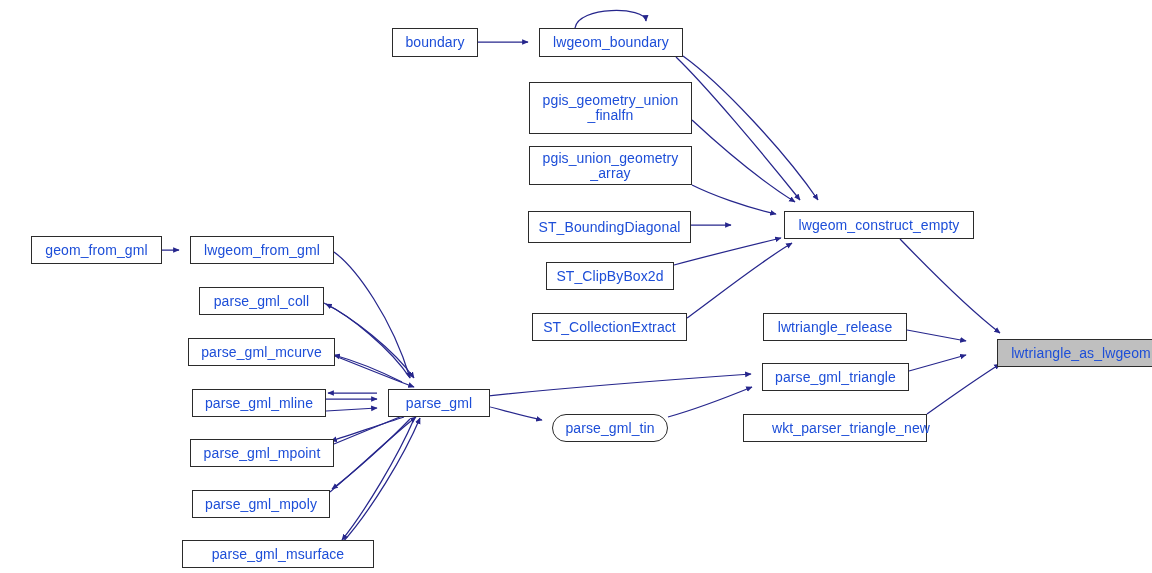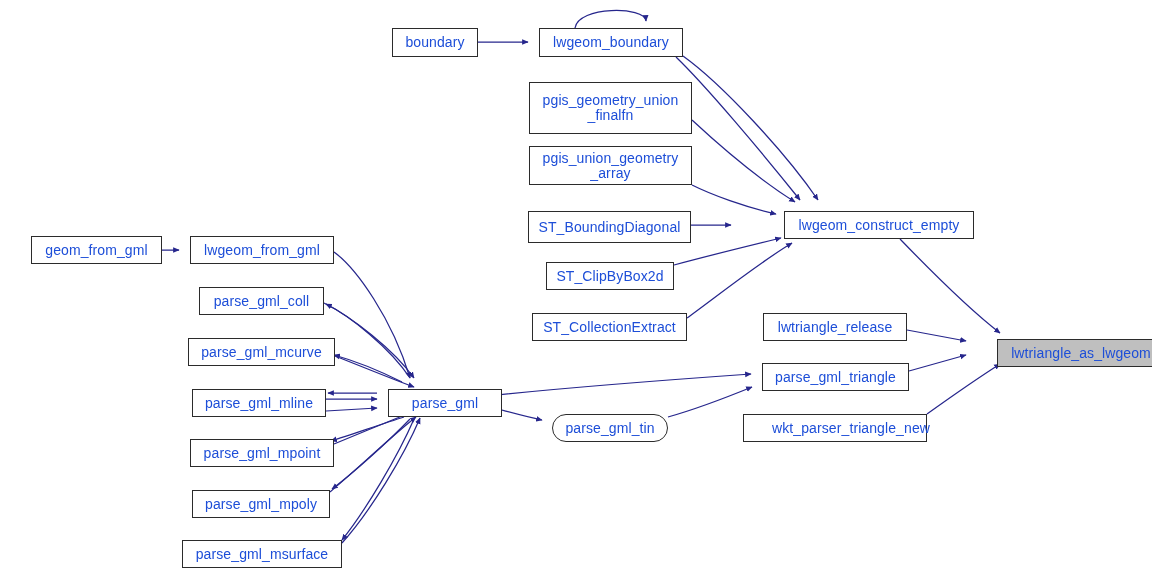--- a/index.html
+++ b/index.html
@@ -87,20 +87,20 @@
     <div class="node" style="left: 784px; top: 211px; width: 190px; height: 28px; background: rgb(255, 255, 255); border-color: rgb(43, 43, 43);"><span class="lbl">lwgeom_construct_empty</span></div>
     <div class="node" style="left: 546px; top: 262px; width: 128px; height: 28px; background: rgb(255, 255, 255); border-color: rgb(43, 43, 43);"><span class="lbl">ST_ClipByBox2d</span></div>
     <div class="node" style="left: 532px; top: 313px; width: 155px; height: 28px; background: rgb(255, 255, 255); border-color: rgb(43, 43, 43);"><span class="lbl">ST_CollectionExtract</span></div>
     <div class="node" style="left: 763px; top: 313px; width: 144px; height: 28px; background: rgb(255, 255, 255); border-color: rgb(43, 43, 43);"><span class="lbl">lwtriangle_release</span></div>
     <div class="node highlight" style="left: 977px; top: 339px; width: 168px; height: 28px; background: rgb(191, 191, 191); border-color: rgb(43, 43, 43);"><span class="lbl">lwtriangle_as_lwgeom</span></div>
     <div class="node" style="left: 6px; top: 236px; width: 131px; height: 28px; background: rgb(255, 255, 255); border-color: rgb(43, 43, 43); margin-left: 25px;"><span class="lbl">geom_from_gml</span></div>
     <div class="node" style="left: 190px; top: 236px; width: 144px; height: 28px; background: rgb(255, 255, 255); border-color: rgb(43, 43, 43);"><span class="lbl">lwgeom_from_gml</span></div>
     <div class="node" style="left: 199px; top: 287px; width: 125px; height: 28px; background: rgb(255, 255, 255); border-color: rgb(43, 43, 43);"><span class="lbl">parse_gml_coll</span></div>
     <div class="node" style="left: 188px; top: 338px; width: 147px; height: 28px; background: rgb(255, 255, 255); border-color: rgb(43, 43, 43);"><span class="lbl">parse_gml_mcurve</span></div>
     <div class="node" style="left: 192px; top: 389px; width: 134px; height: 28px; background: rgb(255, 255, 255); border-color: rgb(43, 43, 43);"><span class="lbl">parse_gml_mline</span></div>
-    <div class="node" style="left: 388px; top: 389px; width: 114px; height: 28px; background: rgb(255, 255, 255); border-color: rgb(43, 43, 43);"><span class="lbl">parse_gml</span></div>
+    <div class="node" style="left: 388px; top: 389px; width: 102px; height: 28px; background: rgb(255, 255, 255); border-color: rgb(43, 43, 43);"><span class="lbl">parse_gml</span></div>
     <div class="node" style="left: 762px; top: 363px; width: 147px; height: 28px; background: rgb(255, 255, 255); border-color: rgb(43, 43, 43);"><span class="lbl">parse_gml_triangle</span></div>
     <div class="node" style="left: 743px; top: 414px; width: 184px; height: 28px; background: rgb(255, 255, 255); border-color: rgb(43, 43, 43); padding-left: 32px;"><span class="lbl">wkt_parser_triangle_new</span></div>
     <div class="node" style="left: 552px; top: 414px; width: 116px; height: 28px; background: rgb(255, 255, 255); border-color: rgb(43, 43, 43); border-radius: 14px;"><span class="lbl">parse_gml_tin</span></div>
     <div class="node" style="left: 190px; top: 439px; width: 144px; height: 28px; background: rgb(255, 255, 255); border-color: rgb(43, 43, 43);"><span class="lbl">parse_gml_mpoint</span></div>
     <div class="node" style="left: 192px; top: 490px; width: 138px; height: 28px; background: rgb(255, 255, 255); border-color: rgb(43, 43, 43);"><span class="lbl">parse_gml_mpoly</span></div>
-    <div class="node" style="left: 182px; top: 540px; width: 160px; height: 28px; background: rgb(255, 255, 255); border-color: rgb(43, 43, 43);"><span class="lbl">parse_gml_msurface</span></div>
+    <div class="node" style="left: 182px; top: 540px; width: 192px; height: 28px; background: rgb(255, 255, 255); border-color: rgb(43, 43, 43);"><span class="lbl">parse_gml_msurface</span></div>
   </div>
 
 </body></html>

